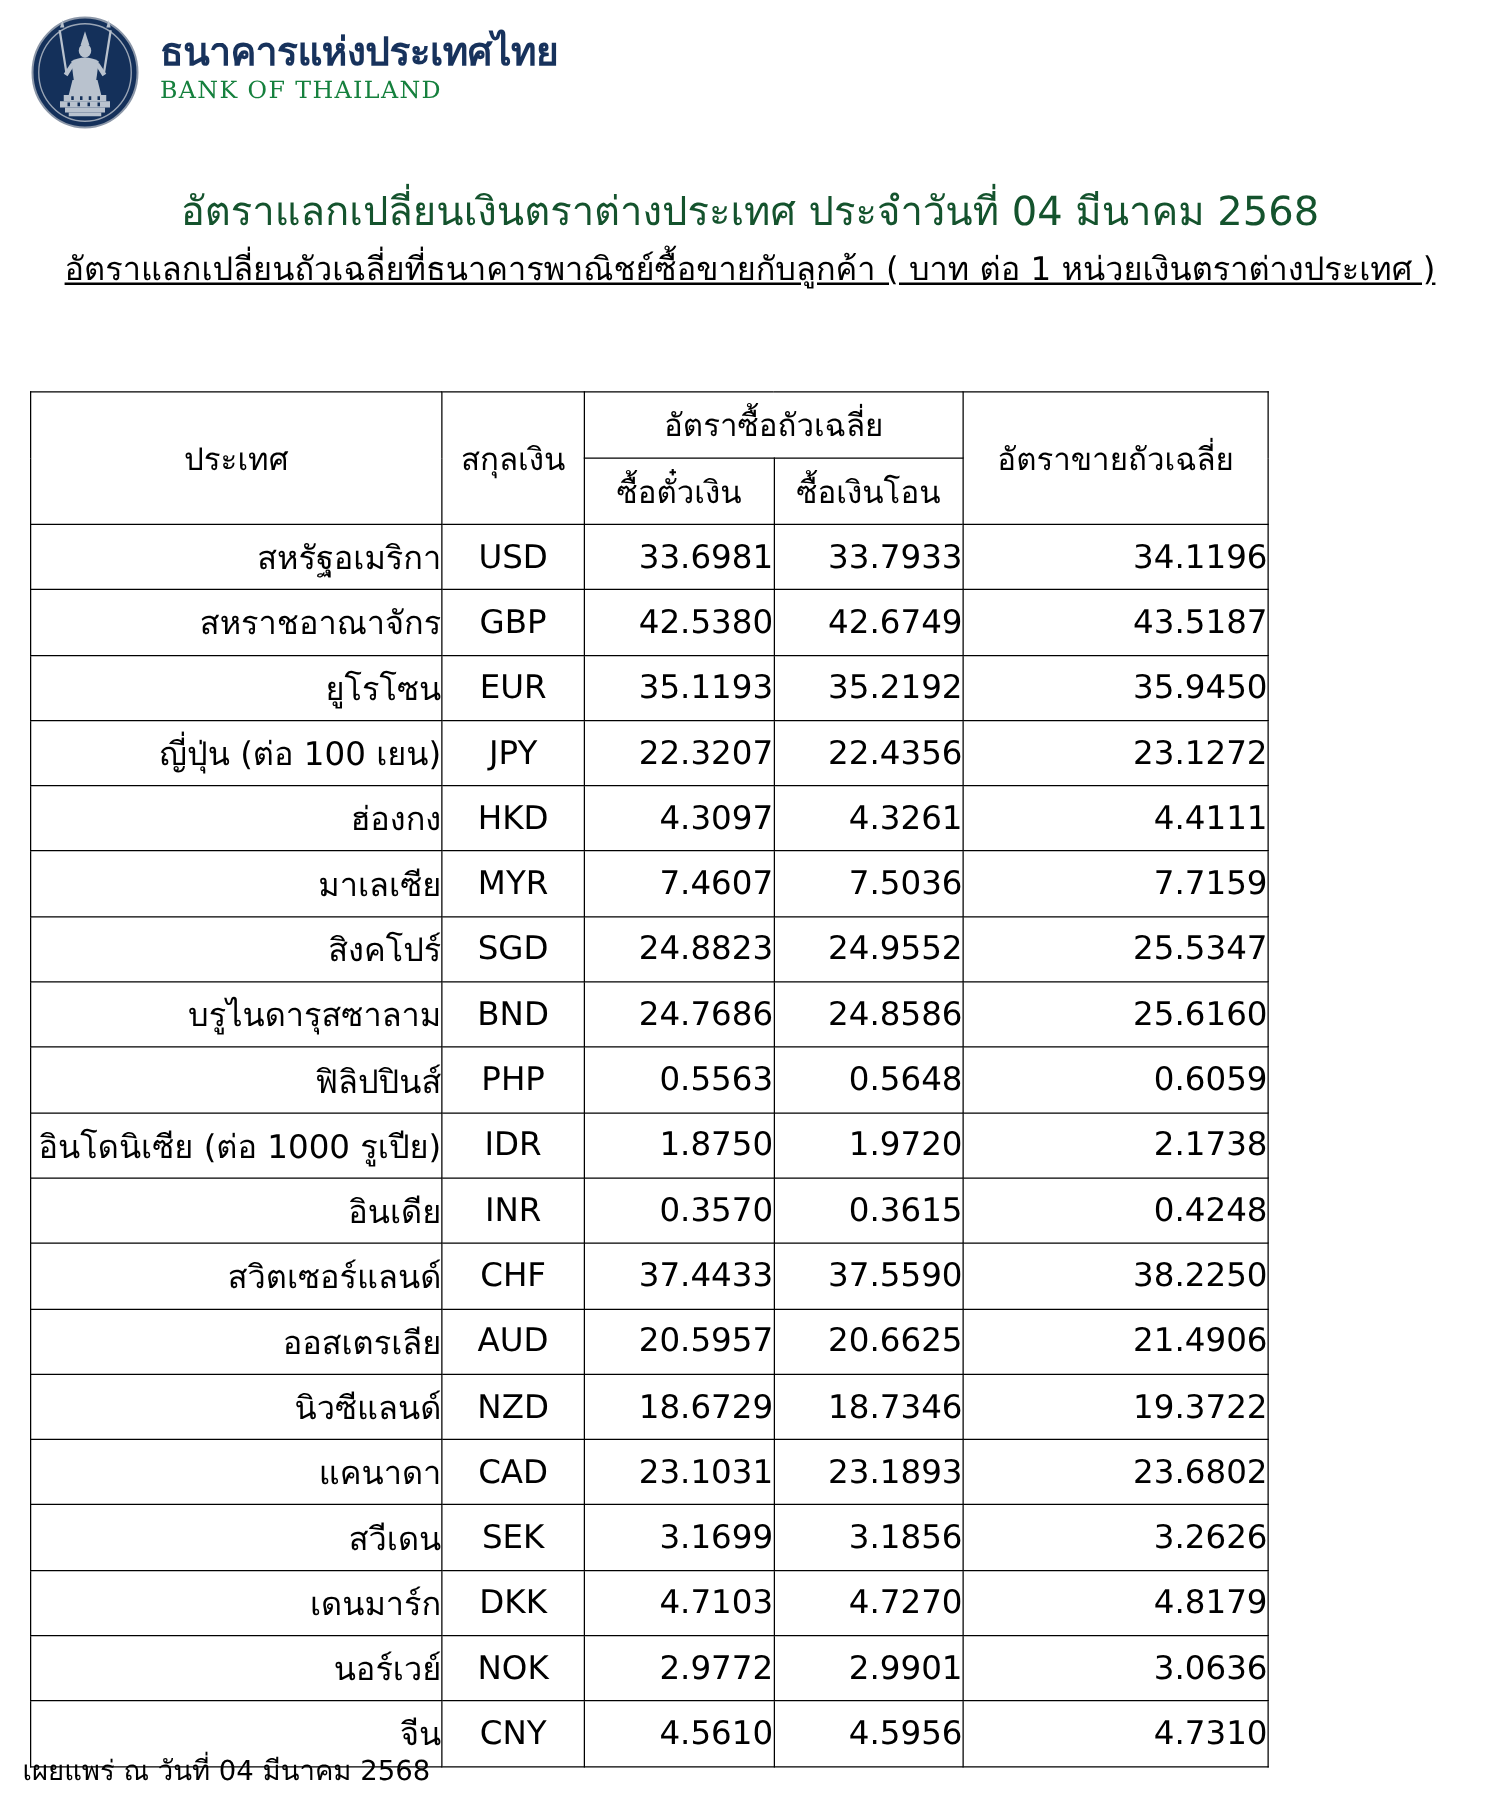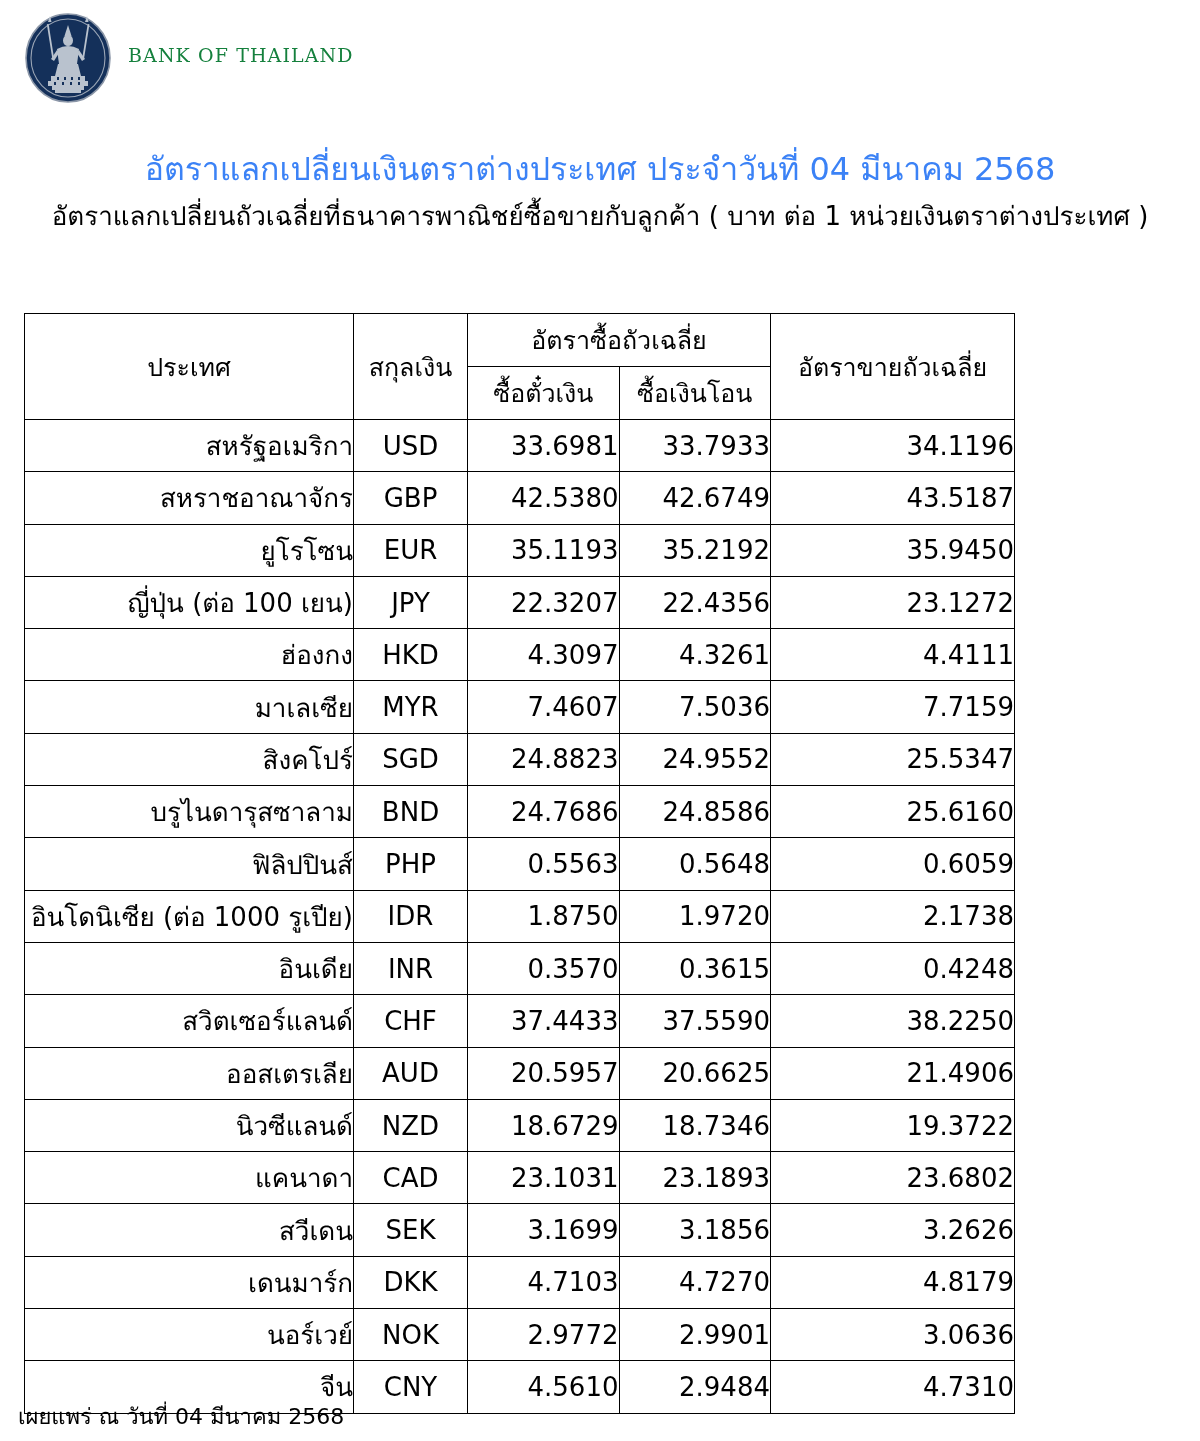--- a/index.html
+++ b/index.html
@@ -63,38 +63,39 @@
   .titles {
     position: absolute;
     left: 0;
     top: 148px;
     width: 1200px;
   }
   .title-main {
     text-align: center;
     font-size: 32px;
     line-height: 1.34;
-    color: #3b82f6;
+    color: #14532d;
     white-space: nowrap;
   }
   .title-sub1 {
     text-align: center;
     font-size: 27px;
     line-height: 1.32;
     color: #000;
     margin-top: 8px;
     white-space: nowrap;
   }
   .title-sub2 {
     text-align: center;
     font-size: 26px;
     line-height: 1.32;
     color: #000;
     margin-top: 8px;
     white-space: nowrap;
+    text-decoration: underline;
   }
 
   
   .fx-table-wrap {
     position: absolute;
     left: 24px;
     top: 313px;
     width: 1163px;
   }
   table.fx {
@@ -194,20 +195,21 @@
         <rect x="47" y="65" width="2" height="3"></rect>
         <rect x="54" y="65" width="2" height="3"></rect>
         <rect x="30" y="70" width="2" height="3"></rect>
         <rect x="38" y="70" width="2" height="3"></rect>
         <rect x="46" y="70" width="2" height="3"></rect>
         <rect x="54" y="70" width="2" height="3"></rect>
       </g>
     </svg>
   </div>
   <div class="wordmark">
+    <div class="wordmark-th">ธนาคารแห่งประเทศไทย</div>
     <div class="wordmark-en">BANK OF THAILAND</div>
   </div>
 </div>
 
 <div class="titles">
   <div class="title-main">อัตราแลกเปลี่ยนเงินตราต่างประเทศ ประจำวันที่ 04 มีนาคม 2568</div>
   <div class="title-sub2">อัตราแลกเปลี่ยนถัวเฉลี่ยที่ธนาคารพาณิชย์ซื้อขายกับลูกค้า ( บาท ต่อ 1 หน่วยเงินตราต่างประเทศ )</div>
 </div>
 
 <div class="fx-table-wrap">
@@ -348,20 +350,20 @@
           <td class="c-country">นอร์เวย์</td>
           <td class="c-currency">NOK</td>
           <td class="c-num">2.9772</td>
           <td class="c-num">2.9901</td>
           <td class="c-num">3.0636</td>
         </tr>
         <tr>
           <td class="c-country">จีน</td>
           <td class="c-currency">CNY</td>
           <td class="c-num">4.5610</td>
-          <td class="c-num">2.9484</td>
+          <td class="c-num">4.5956</td>
           <td class="c-num">4.7310</td>
         </tr>
       </tbody>
   </table>
 </div>
 
 <div class="footer-note">เผยแพร่ ณ วันที่ 04 มีนาคม 2568</div>
 
 </body></html>

